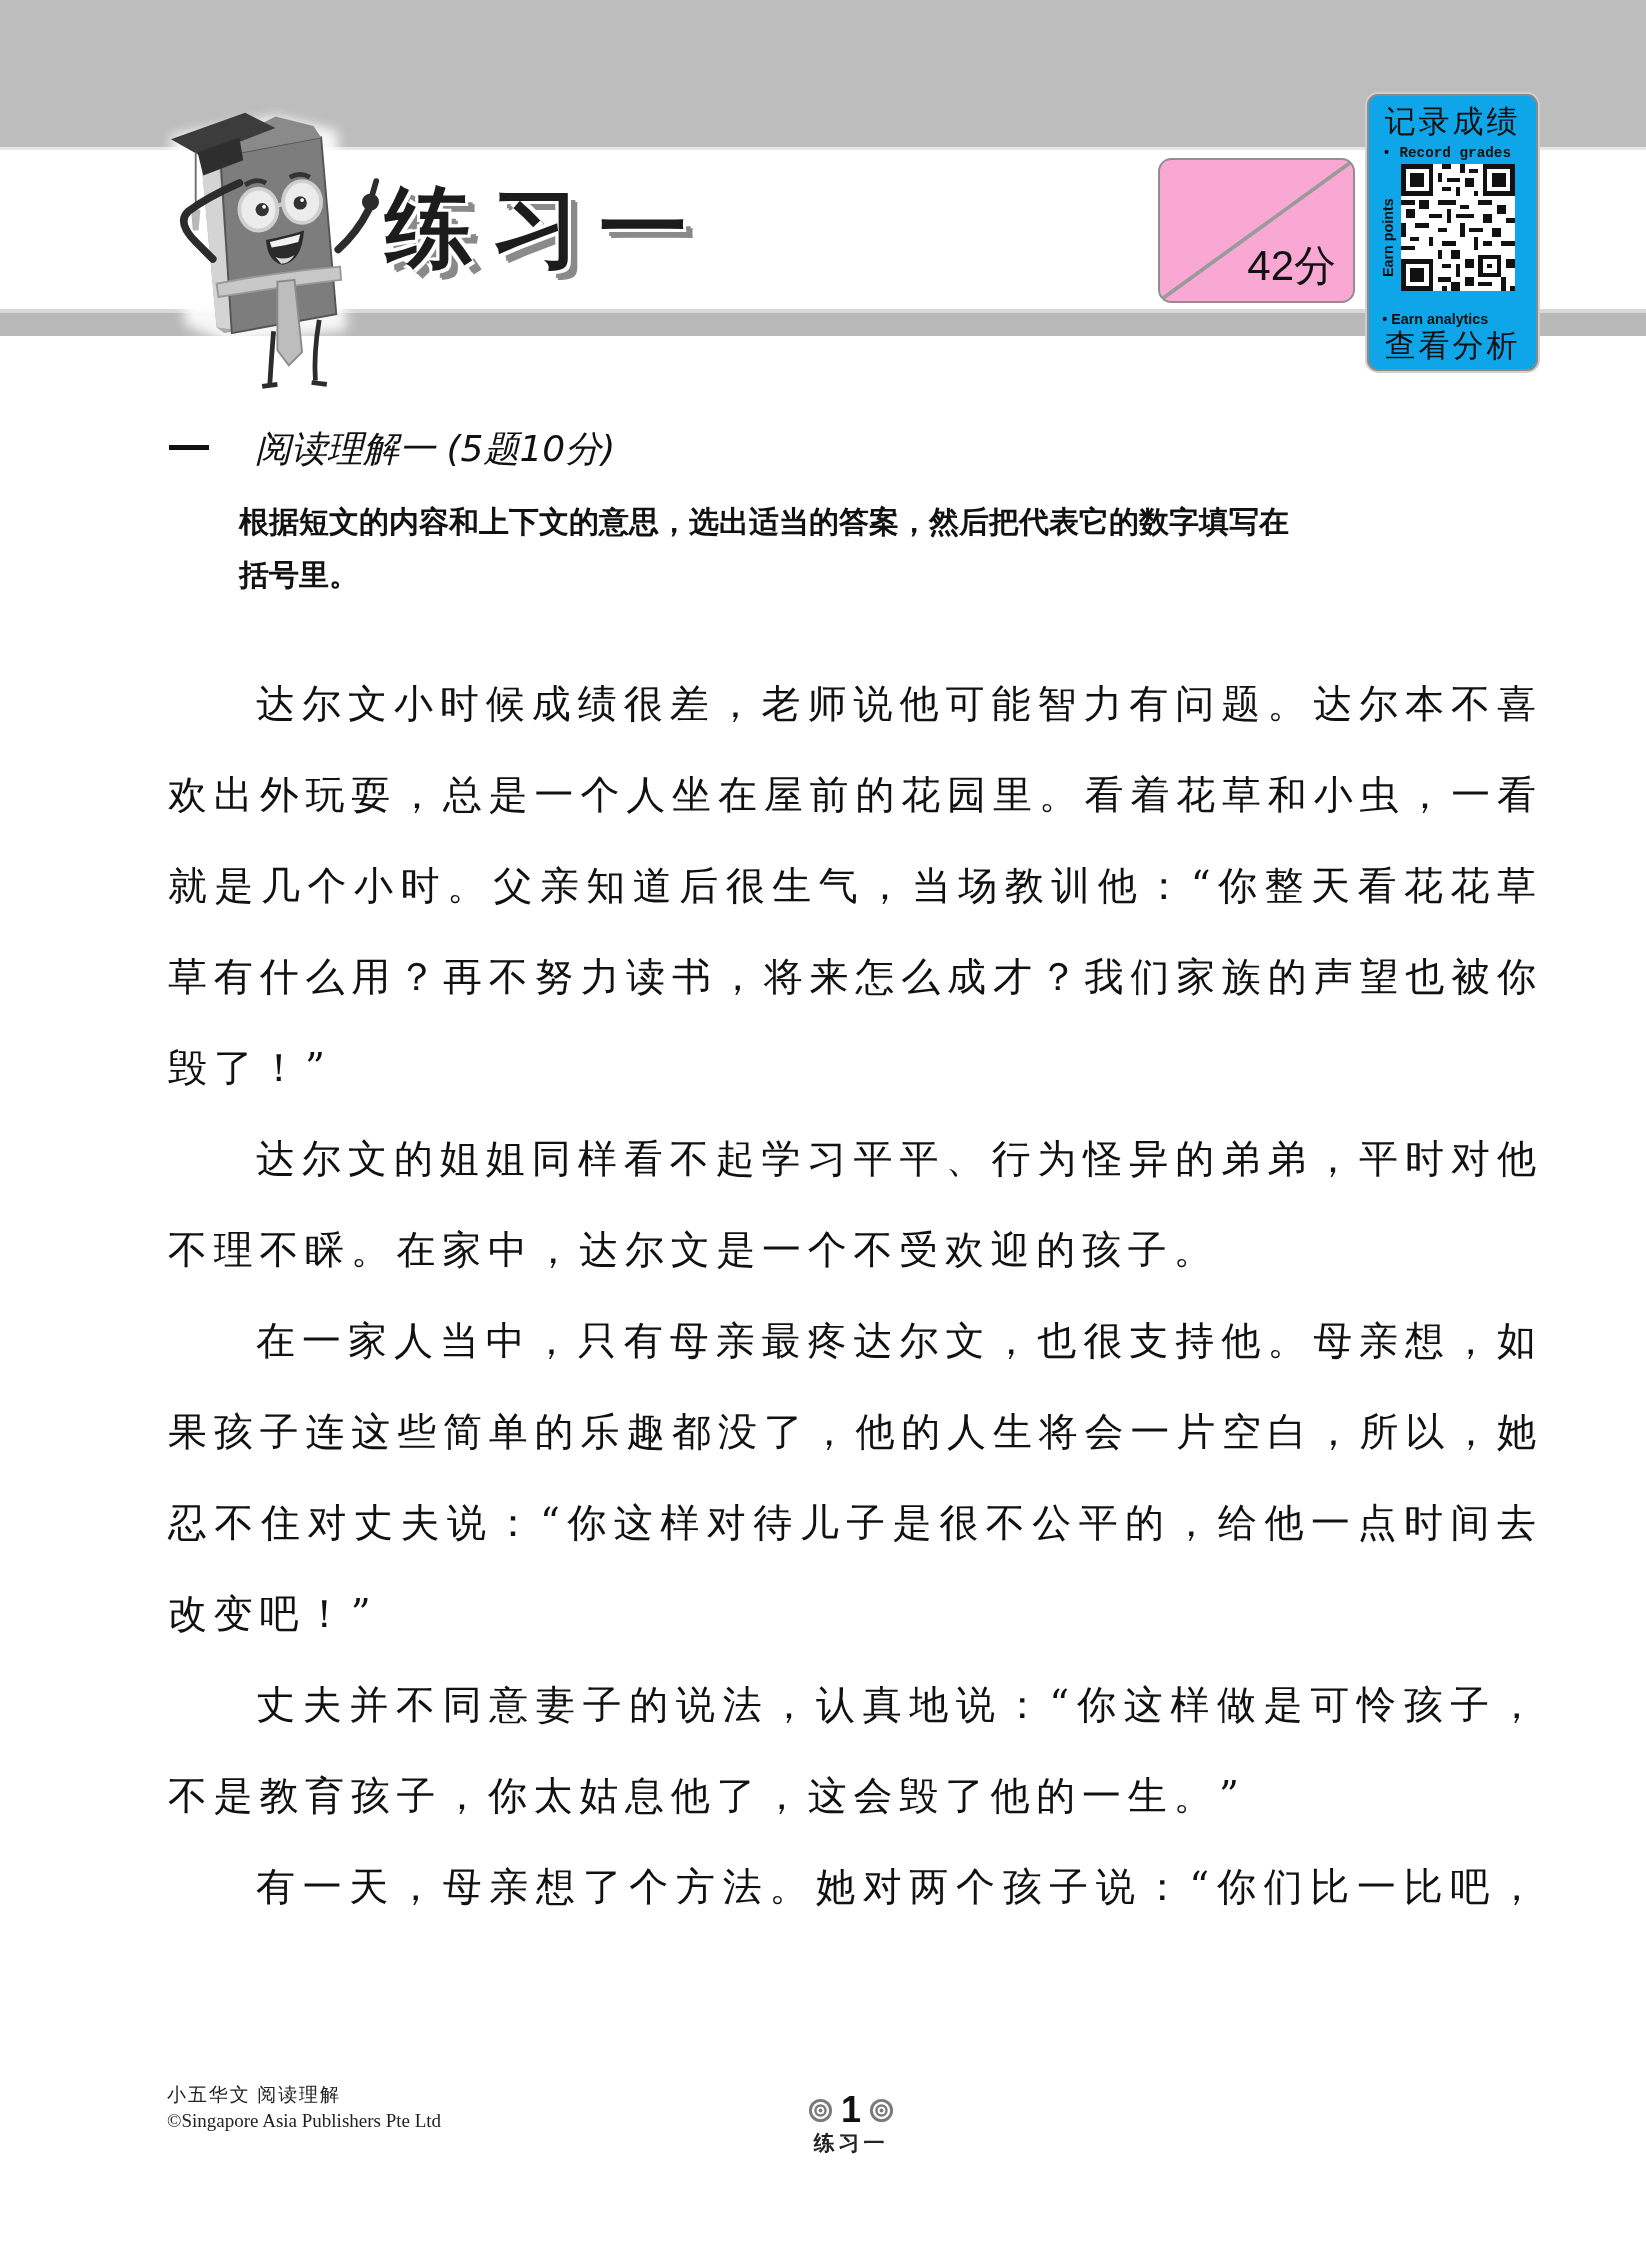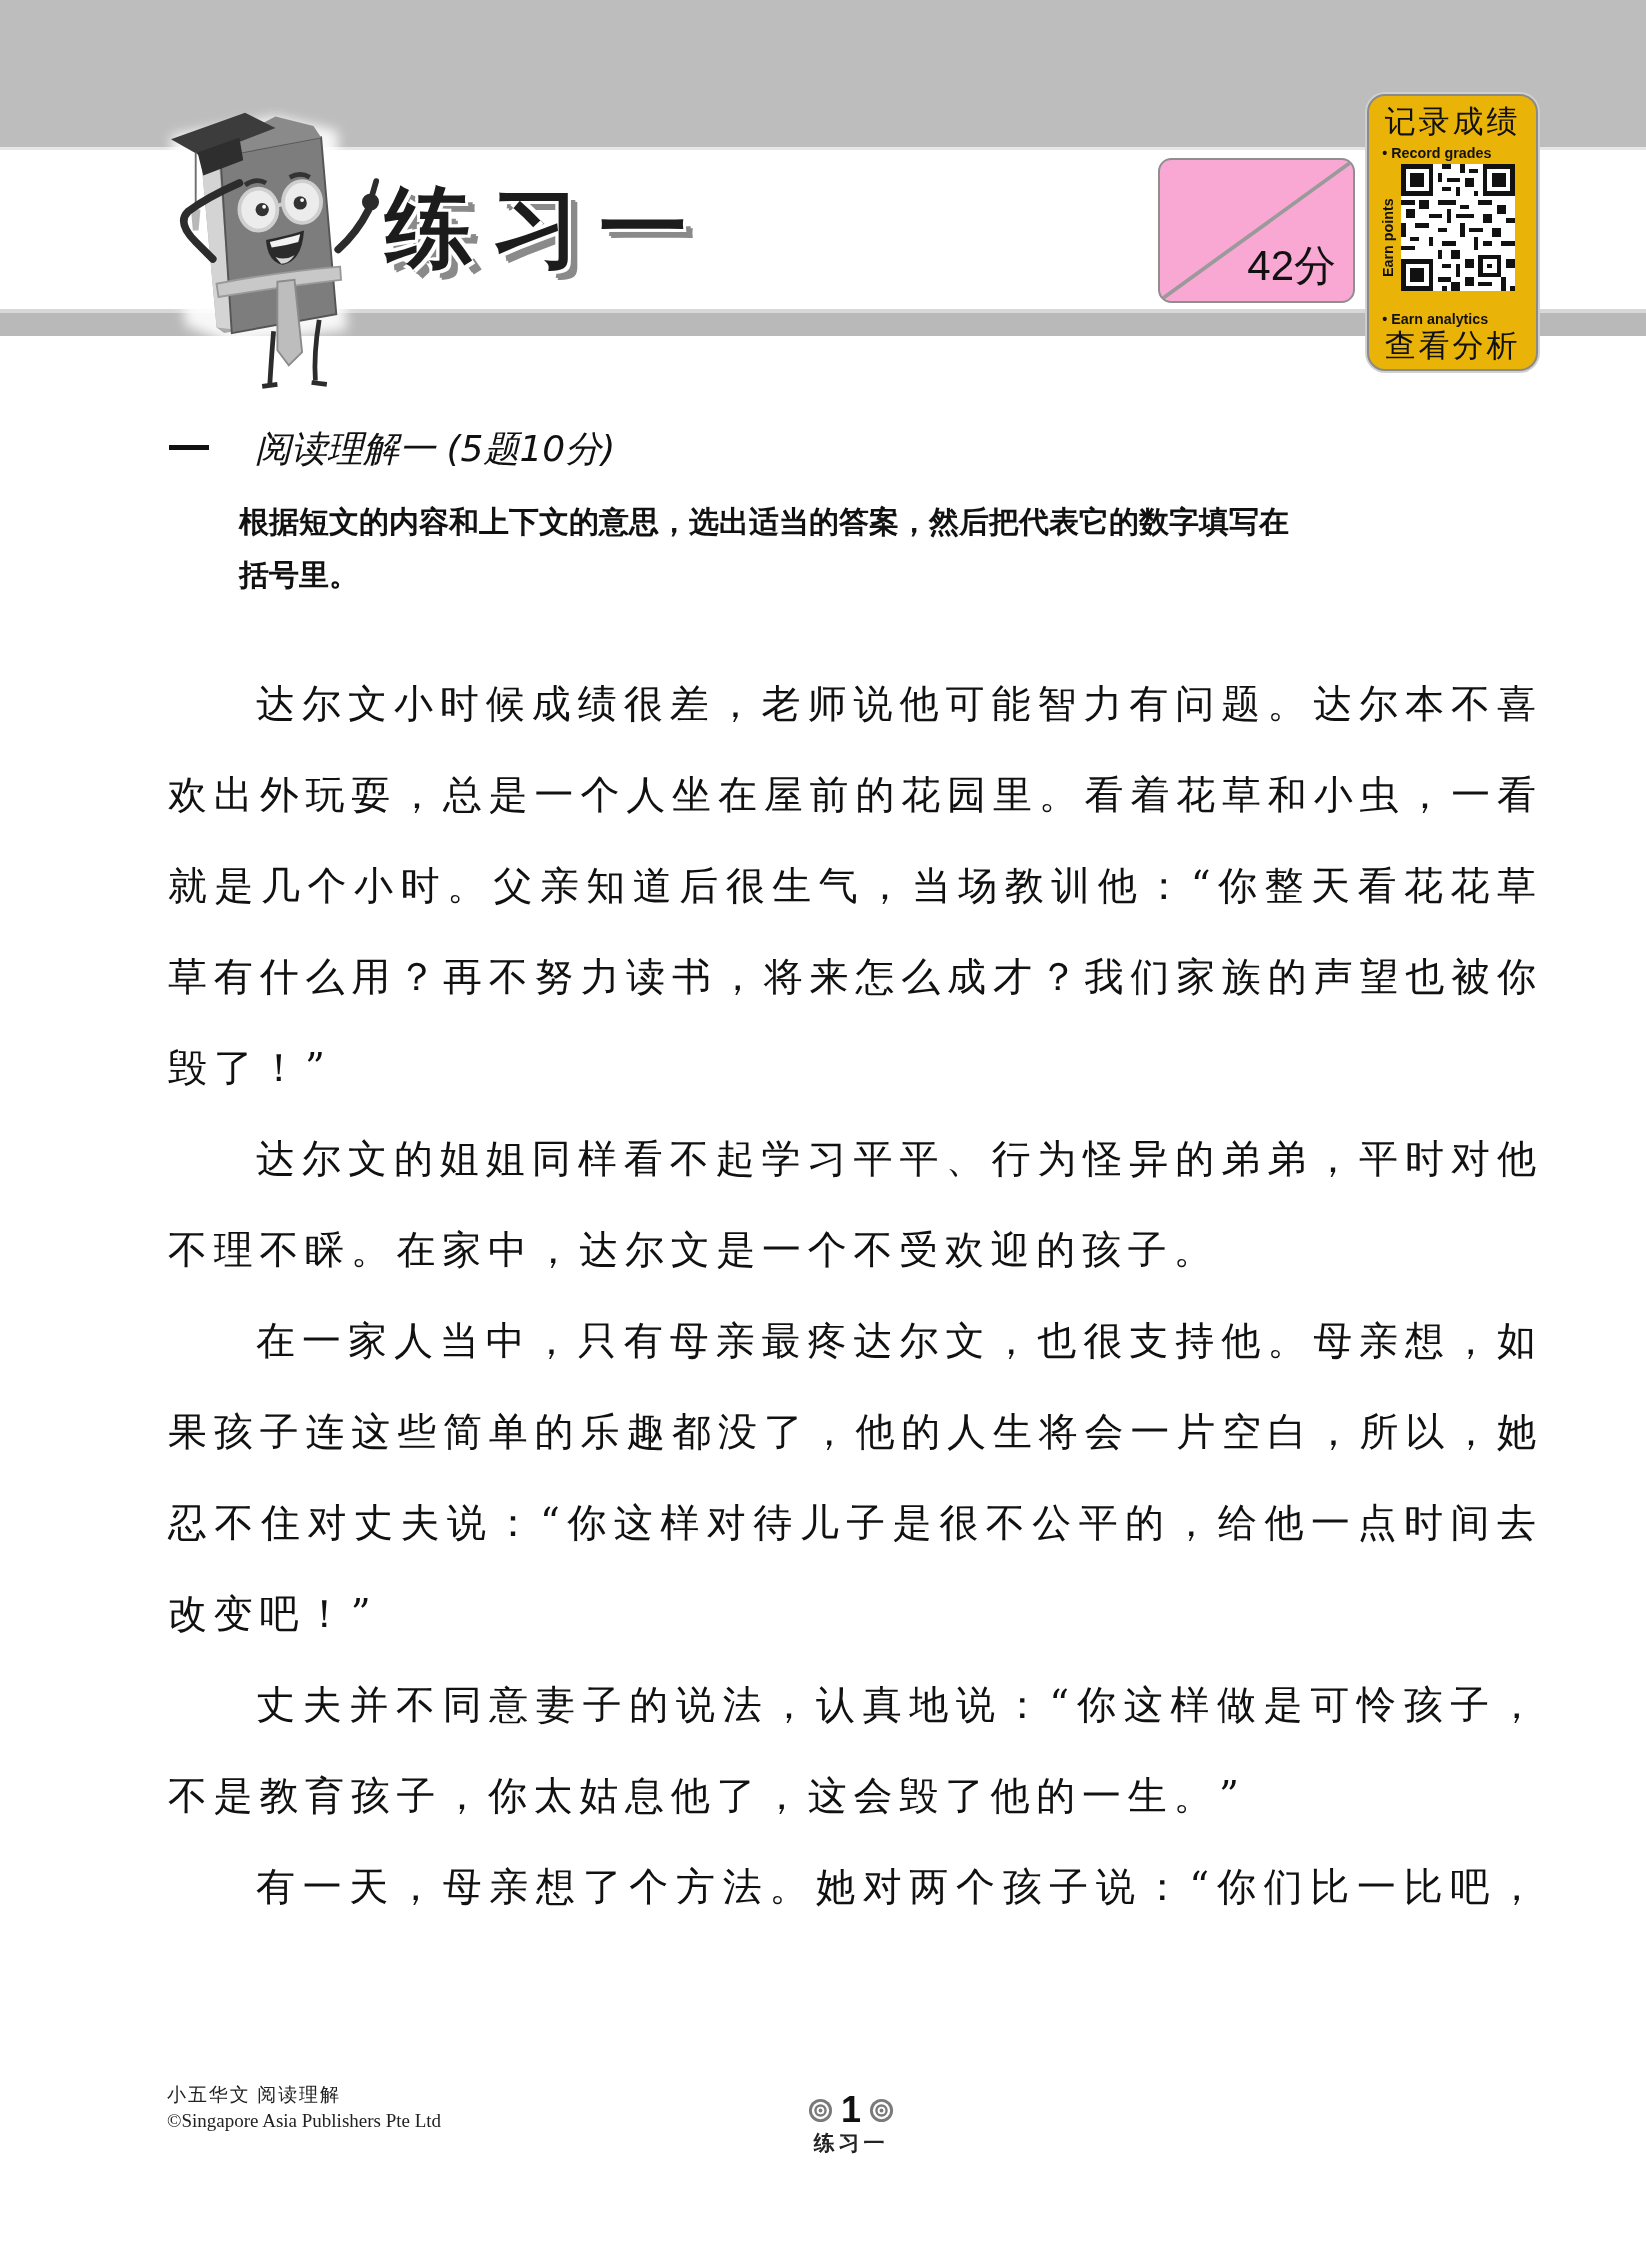--- a/index.html
+++ b/index.html
@@ -30,28 +30,28 @@
     border: 2.9px solid #8f8f8f; border-radius: 13.3px; background: #f9a8d4; overflow: hidden;
   }
   .score-box svg { position: absolute; left: 0; top: 0; }
   .score-text {
     position: absolute; right: 17px; bottom: 11.4px;
     font-family: "Liberation Sans", sans-serif; font-size: 42px; color: #111; line-height: 48px;
   }
 
   .qr-panel {
     position: absolute; left: 1367px; top: 94px; width: 167px; height: 273px;
-    border: 2.9px solid #8a8a8a; border-radius: 18px; background: #eab308;
+    border: 2.9px solid #8a8a8a; border-radius: 11px; background: #0ea5e9;
     box-shadow: 0 0 0 1.9px #d0d0d0;
   }
   .qr-top { position: absolute; left: 0; width: 167px; top: 3.8px; text-align: center;
     font-size: 31px; letter-spacing: 2.9px; color: #111; line-height: 42px; }
   .qr-bullet { position: absolute; left: 13.3px; font-family: "Liberation Sans", sans-serif;
     font-size: 14.3px; color: #111; font-weight: bold; white-space: nowrap; }
-  .qr-bullet.b1 { top: 49px; }
+  .qr-bullet.b1 { top: 49px; font-family: Liberation Mono, monospace; }
   .qr-bullet.b2 { top: 215px; }
   .qr-side { position: absolute; left: 11.4px; top: 181px; transform-origin: left top; transform: rotate(-90deg);
     font-family: "Liberation Sans", sans-serif; font-size: 14.3px; font-weight: bold; color: #111; white-space: nowrap; }
   .qr-code { position: absolute; left: 32px; top: 68px; width: 114px; height: 127px; }
   .qr-bottom { position: absolute; left: 0; width: 167px; top: 228px; text-align: center;
     font-size: 31px; letter-spacing: 2.9px; color: #111; line-height: 42px; }
 
   .sec-num { position: absolute; left: 169px; top: 445px; width: 40px; height: 4.8px; background: #111; }
   .sec-title { position: absolute; left: 255px; top: 424px; font-size: 36px; line-height: 49px; color: #111;
     font-family: "DejaVu Sans", sans-serif; font-style: italic; }

